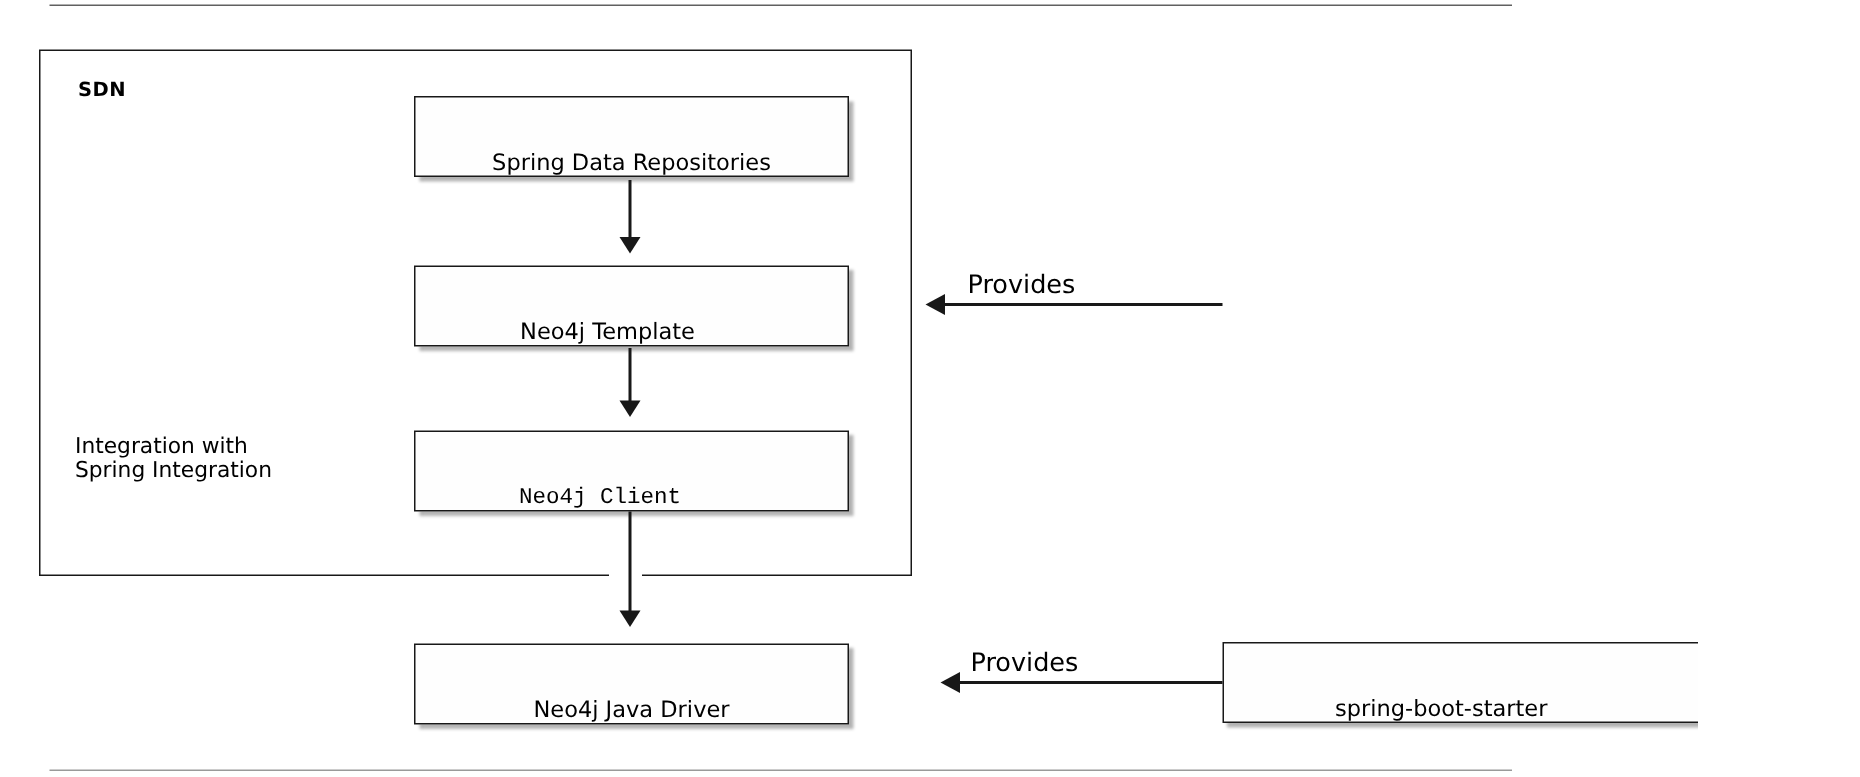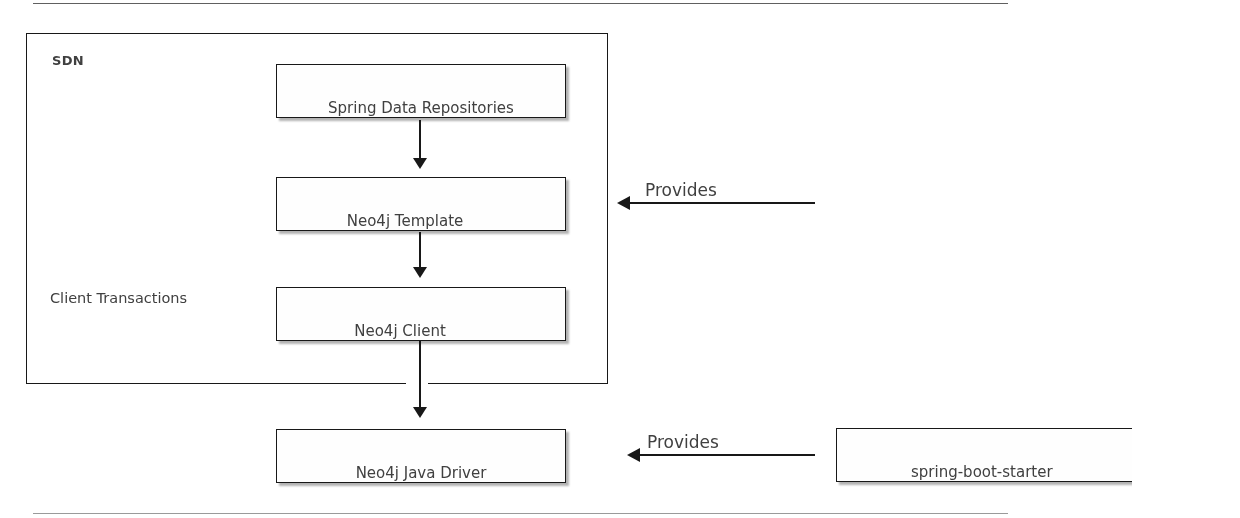--- a/index.html
+++ b/index.html
@@ -6,21 +6,21 @@
     margin: 0;
     padding: 0;
     background: #ffffff;
   }
   .canvas {
     position: relative;
     width: 1132px;
     height: 518px;
     background: #ffffff;
     font-family: "DejaVu Sans", "Liberation Sans", sans-serif;
-    color: #404040;
+    color: #000000;
     overflow: hidden;
   }
   .page-edge {
     position: absolute;
     left: 33px;
     width: 975px;
     height: 0;
   }
   .page-edge.top    { top: 3px;   border-top: 1px solid #606060; }
   .page-edge.bottom { top: 513px; border-top: 1px solid #9a9a9a; }
@@ -65,24 +65,24 @@
     justify-content: center;
     font-size: 15px;
     white-space: nowrap;
   }
   .node.left-col   { left: 276px; width: 290px; height: 54px; }
   .node.right-col  { left: 815px; width: 402px; height: 54px;
                      justify-content: flex-start; padding-left: 74px; }
 
   #node-repositories { top: 64px;  }
   #node-template     { top: 177px; padding-right: 32px; }
-  #node-client       { top: 287px; padding-right: 42px; }
+  #node-client       { top: 287px; padding-right: 42px; font-family: Liberation Mono, monospace; }
   #node-driver       { top: 429px; }
   #node-sdn-starter  { top: 176px; }
-  #node-boot-starter { top: 428px; margin-left: 21px; }
+  #node-boot-starter { top: 428px; }
 
   .vline {
     position: absolute;
     width: 2px;
     background: #181818;
     left: 419px;
   }
   .vhead {
     position: absolute;
     width: 0; height: 0;
@@ -125,21 +125,22 @@
   <div class="page-edge top"></div>
   <div class="page-edge bottom"></div>
 
   <div class="package">
     <div class="package-title">SDN</div>
   </div>
 
   <div class="border-gap"></div>
 
   <div class="note">
-    <span>Client Transactions</span>
+    <span>Integration with</span>
+    <span>Spring Integration</span>
   </div>
 
   <div class="node left-col" id="node-repositories">
     <span>Spring Data Repositories</span>
   </div>
 
   <div class="node left-col" id="node-template">
     <span>Neo4j Template</span>
   </div>
 

